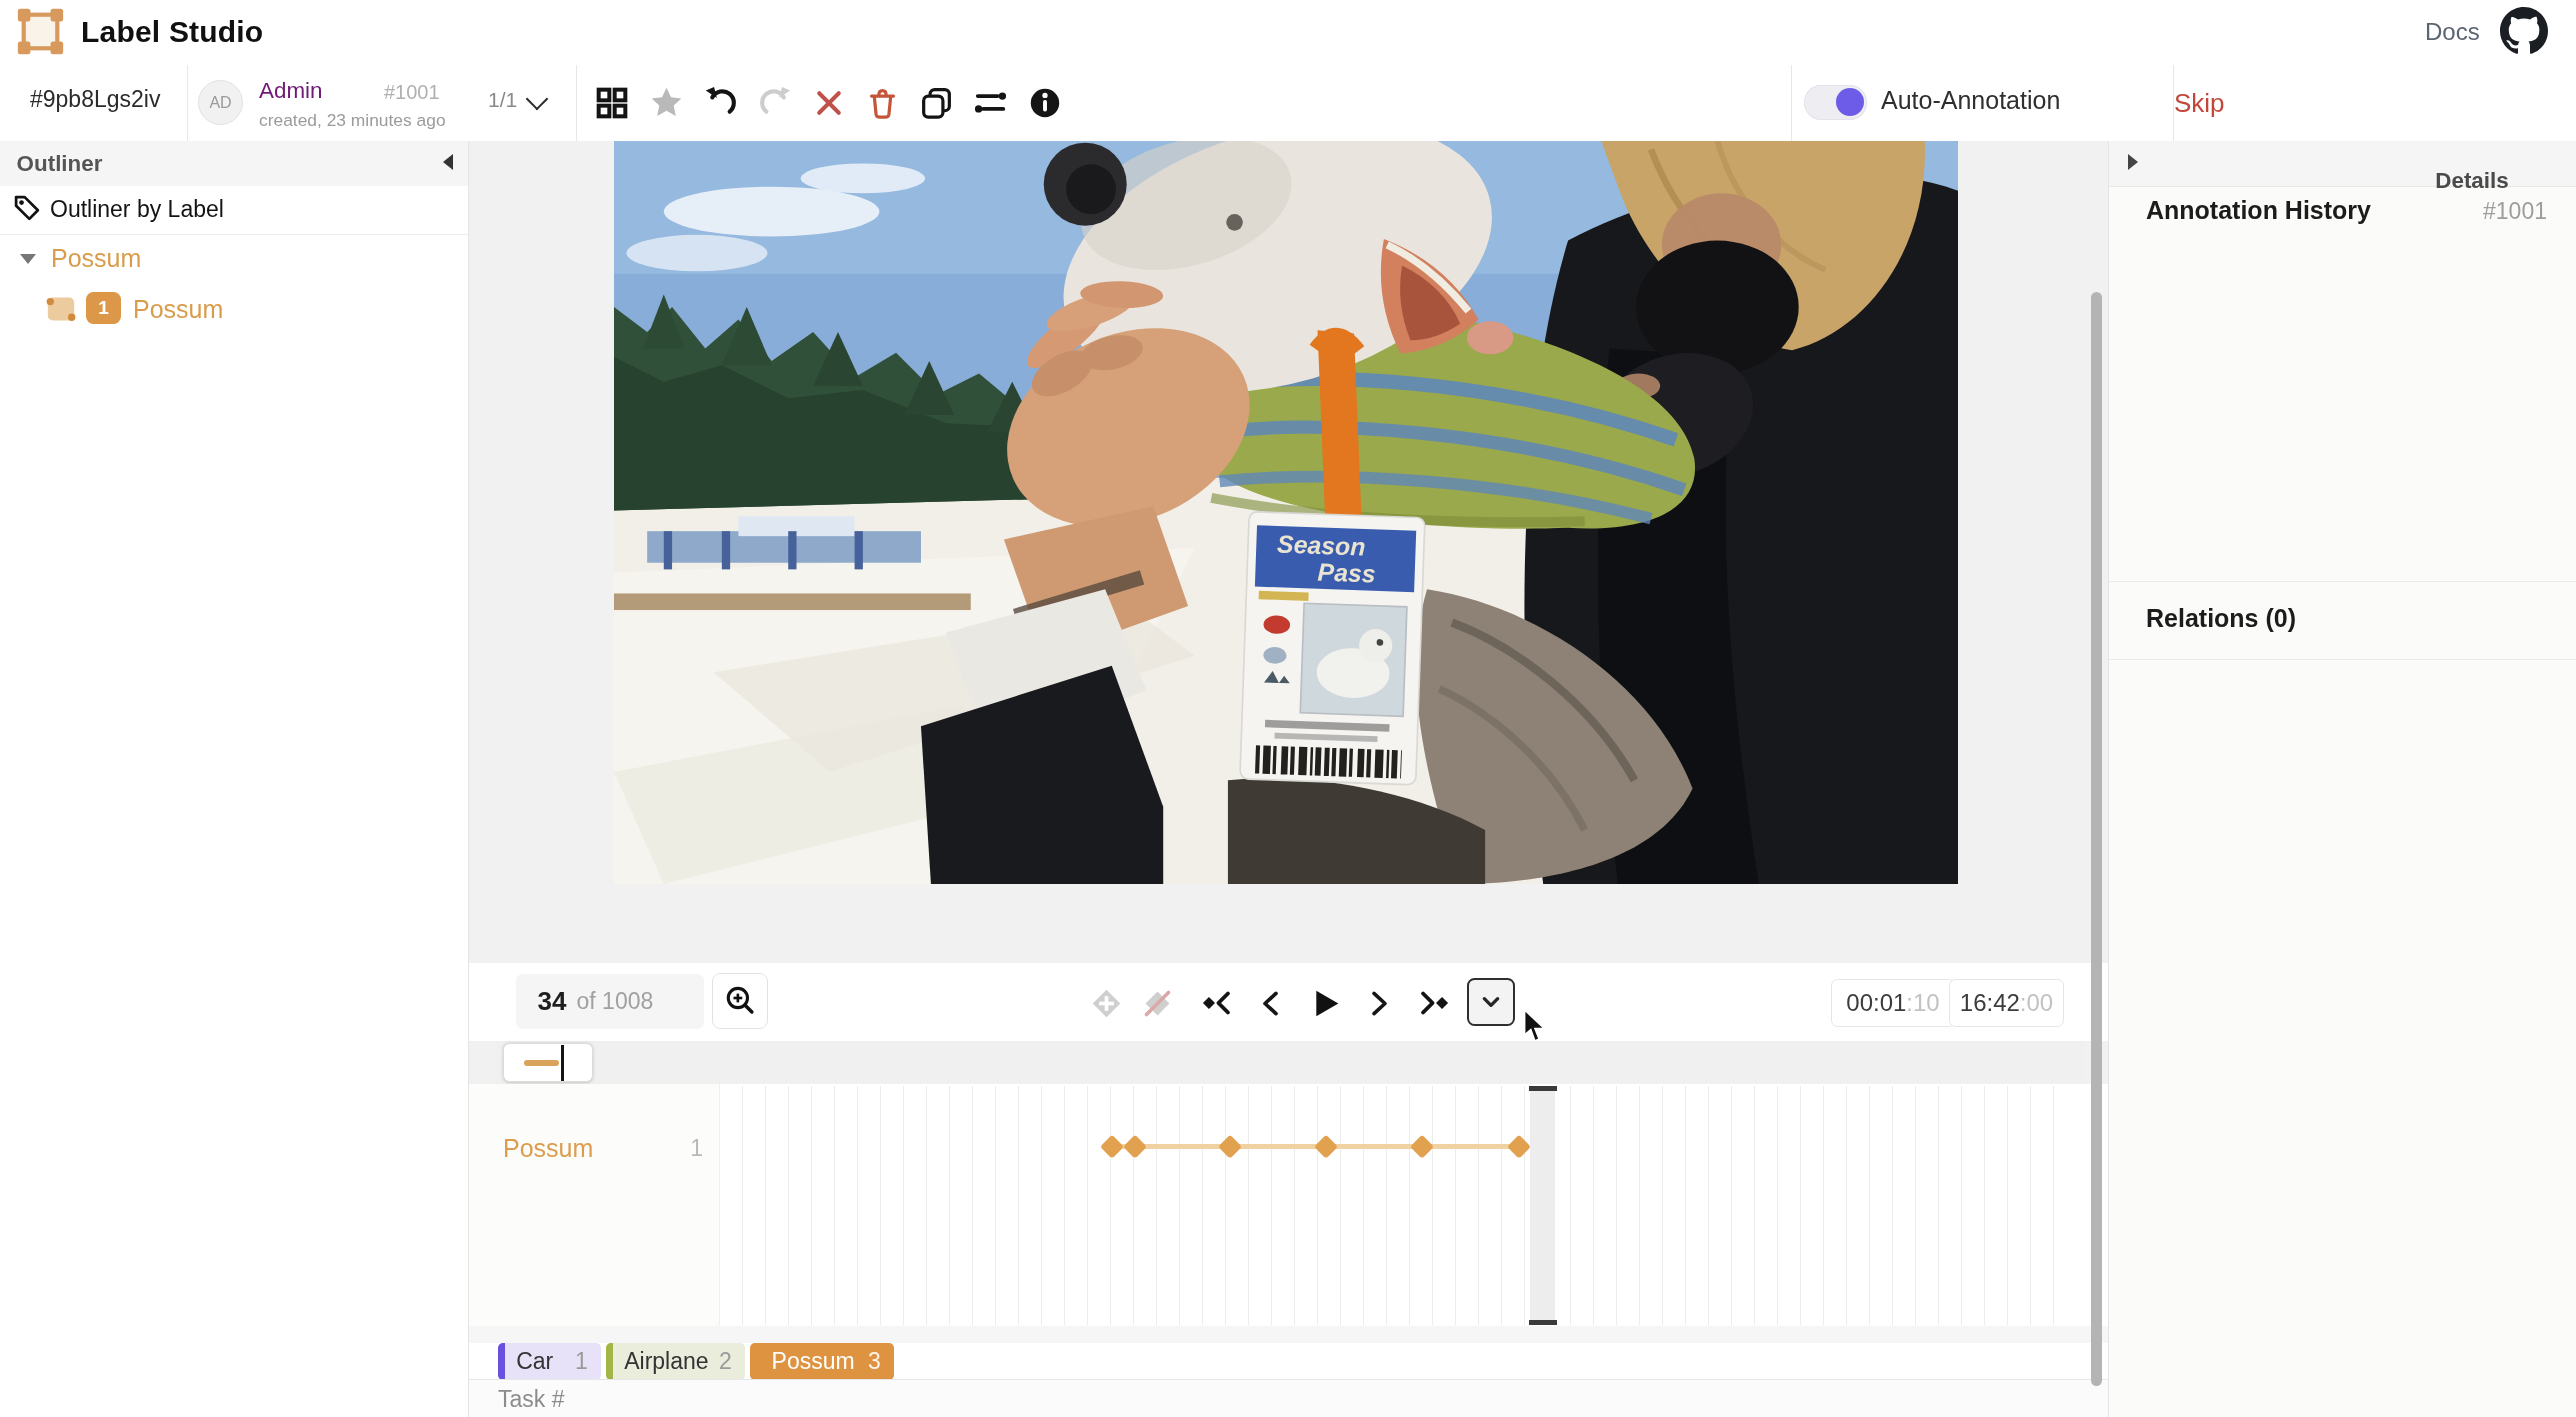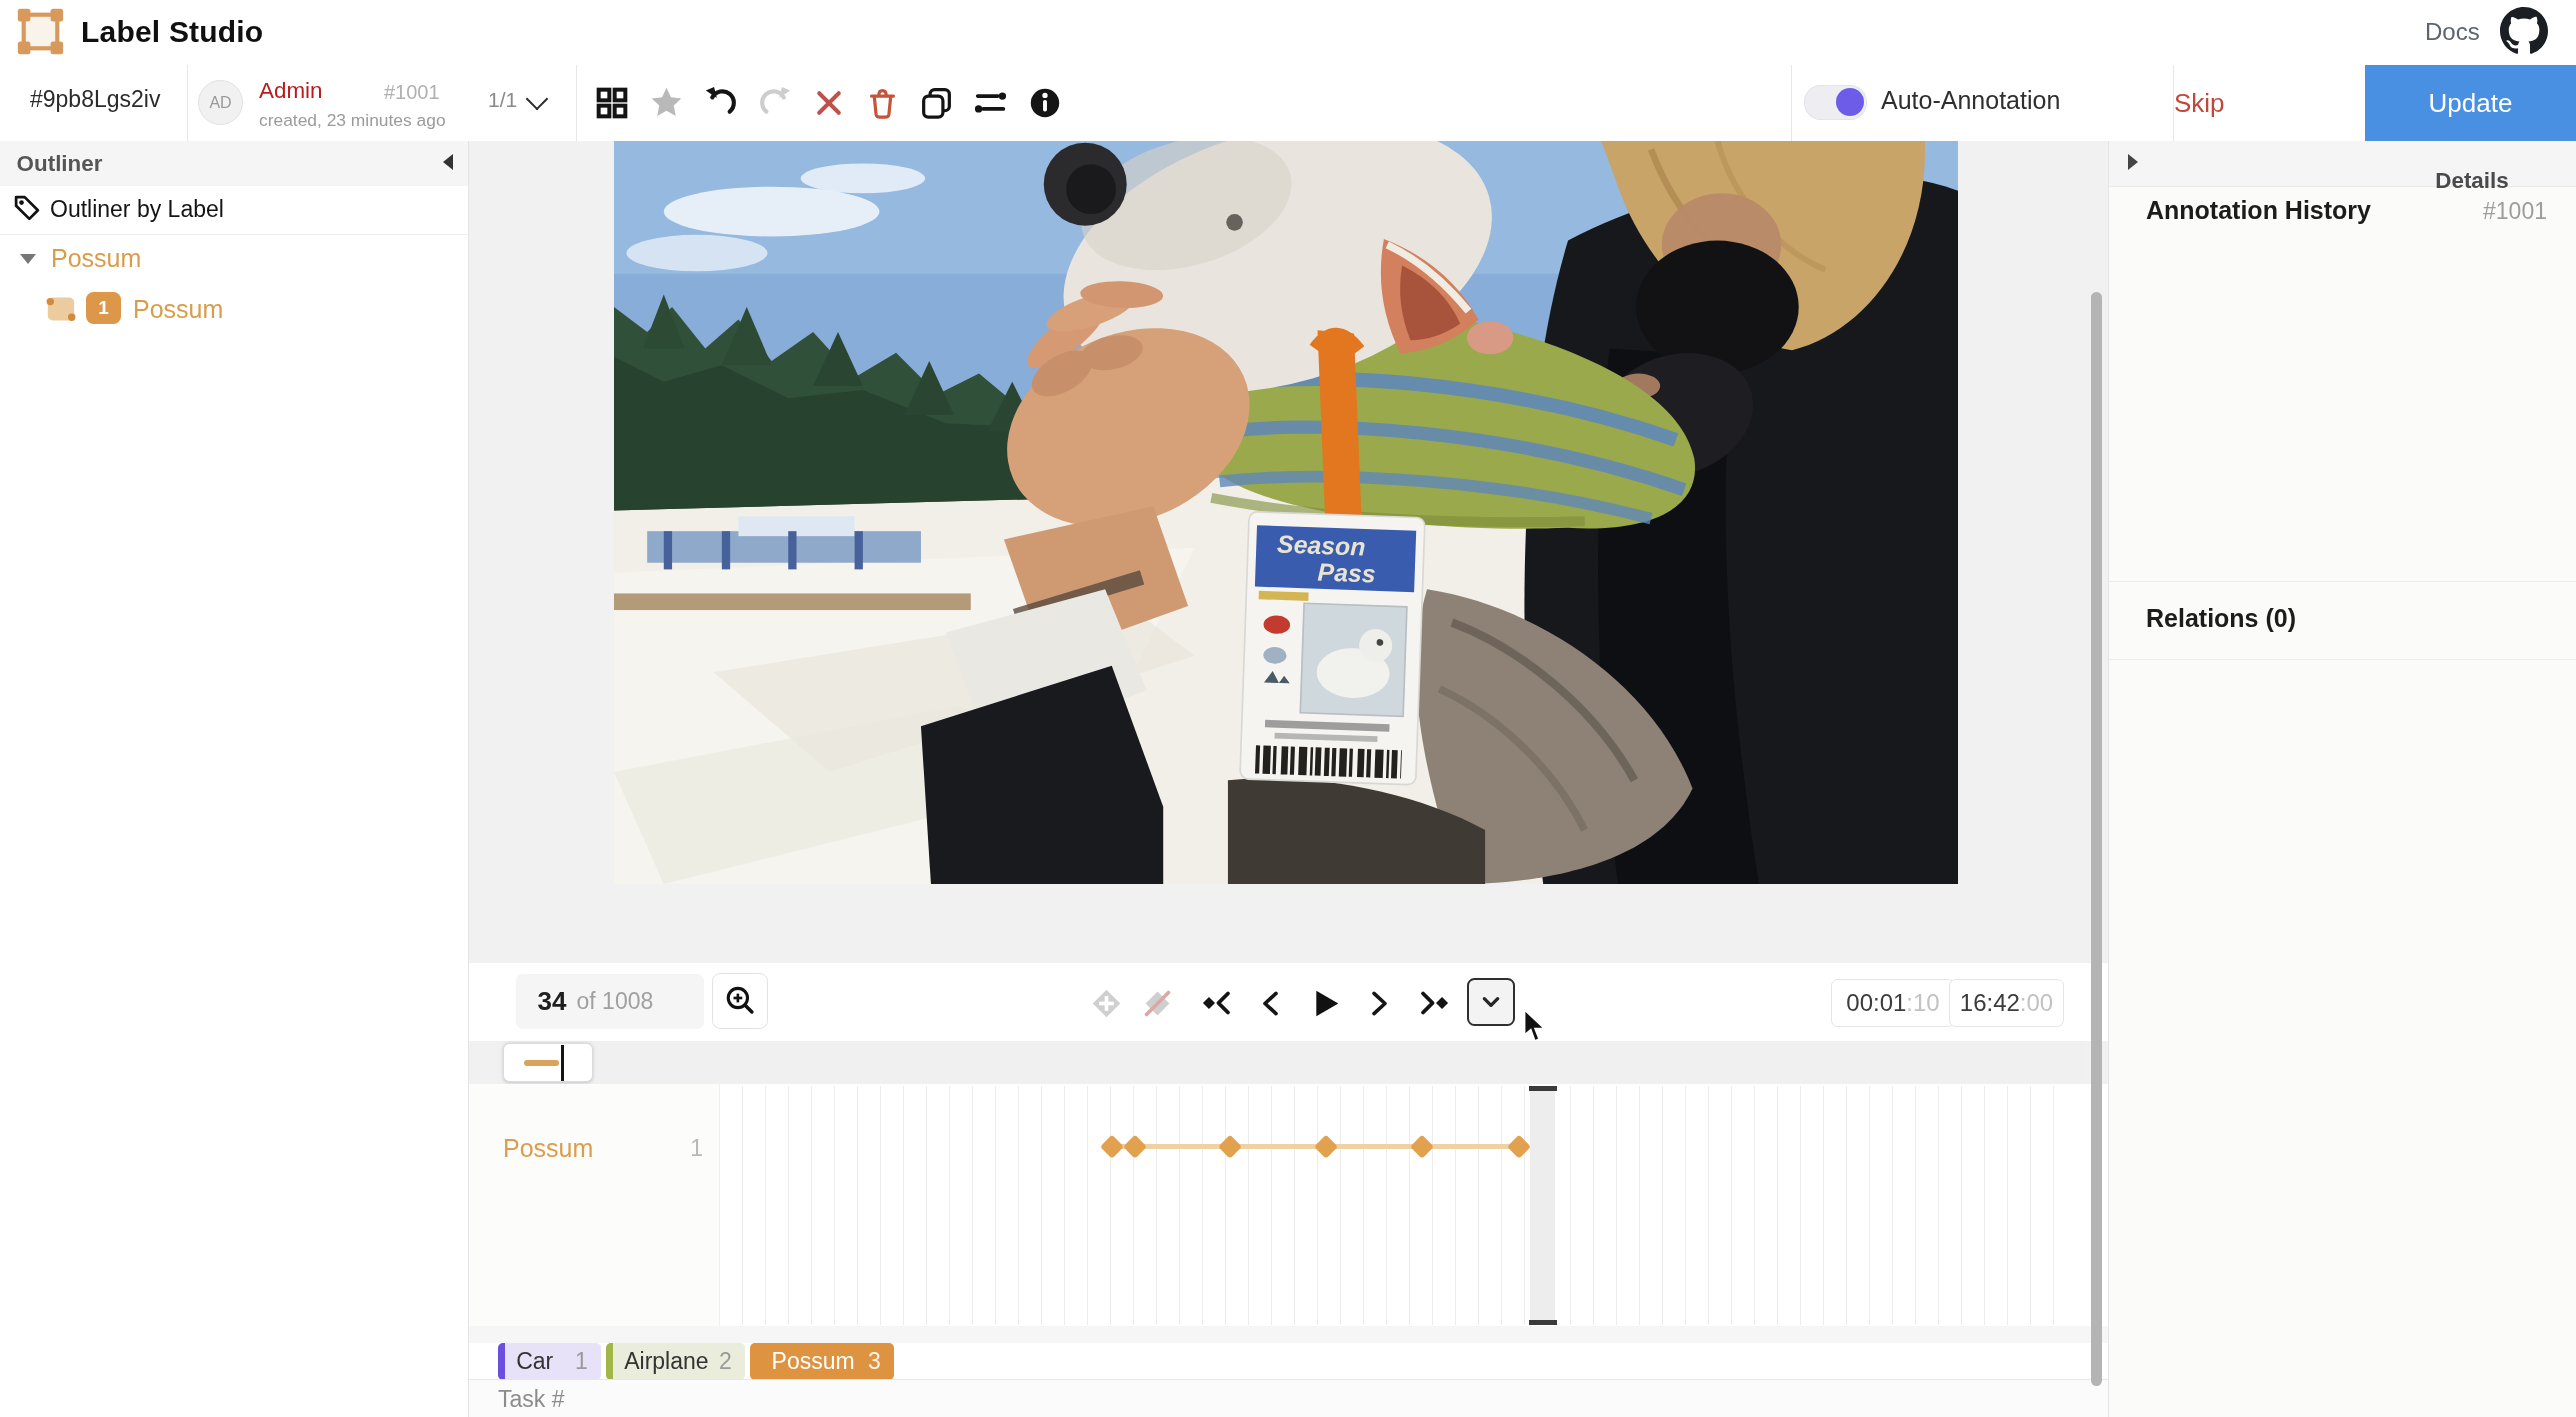--- a/index.html
+++ b/index.html
@@ -15,21 +15,21 @@
   .docs-link{left:2425px;top:18px;font-size:24px;color:#5b6470;}
   .gh-icon{left:2500px;top:6.6px;width:48px;height:48px;}
 
   
   .toolbar{left:0;top:65px;width:2576px;height:76px;background:#fff;border-bottom:0.8px solid #e3e3e3;}
   .tb-div{top:65px;height:76px;width:0.8px;background:#e7e7e7;}
   .task-code{left:30px;top:86px;font-size:23px;color:#2b2b2b;}
   .avatar{left:198px;top:80px;width:45px;height:45px;border-radius:50%;background:#f1f1f1;
           border:0.8px solid #e2e2e2;display:flex;align-items:center;justify-content:center;
           font-size:16px;color:#9a9a9a;box-sizing:border-box;}
-  .annot-name{left:259px;top:78px;font-size:22.4px;color:#b91c1c;}
+  .annot-name{left:259px;top:78px;font-size:22.4px;color:#701a75;}
   .annot-id{left:384px;top:81px;font-size:20px;color:#b0b0b0;}
   .annot-created{left:259px;top:110px;font-size:17.4px;color:#9b9b9b;}
   .pager{left:488px;top:88px;font-size:21px;color:#8a8a8a;}
   .pager-chevron{left:529px;top:91px;width:14px;height:14px;border-right:2.9px solid #2c2c2c;
                  border-bottom:2.9px solid #2c2c2c;transform:rotate(45deg);}
   .icon-btn{top:86px;width:33px;height:33px;display:flex;align-items:center;justify-content:center;}
   .auto-toggle{left:1804px;top:85px;width:63px;height:35px;border-radius:17.4px;background:#ededf2;
                box-shadow:inset 0 0 0 0.8px #e1e1e8;}
   .auto-knob{position:absolute;left:32px;top:3.3px;width:28px;height:28px;border-radius:50%;background:#6c5ce7;}
   .auto-label{left:1881px;top:86px;font-size:25px;color:#2f2f2f;}
@@ -217,21 +217,20 @@
       <rect x="15.8" y="14.5" width="4.4" height="13" rx="2" fill="#fff"></rect>
     </svg>
   </div>
 
   <div class="abs auto-toggle">
     <div class="auto-knob"></div>
   </div>
   <div class="abs auto-label">Auto-Annotation</div>
   <div class="abs tb-div" style="left:2173px"></div>
   <div class="abs skip-btn">Skip</div>
-  <div class="abs update-btn">Update</div>
 
   <div class="abs sidebar"></div>
   <div class="abs outliner-header"></div>
   <div class="abs outliner-title">Outliner</div>
   <div class="abs collapse-left"></div>
   <div class="abs grouped-row"></div>
   <svg class="abs tag-icon" viewBox="0 0 36 36">
     <path d="M4 4 H15 L32 21 L21 32 L4 15 Z" fill="none" stroke="#111" stroke-width="3.5" stroke-linejoin="round"></path>
     <circle cx="11" cy="11" r="3" fill="#111"></circle>
   </svg>

